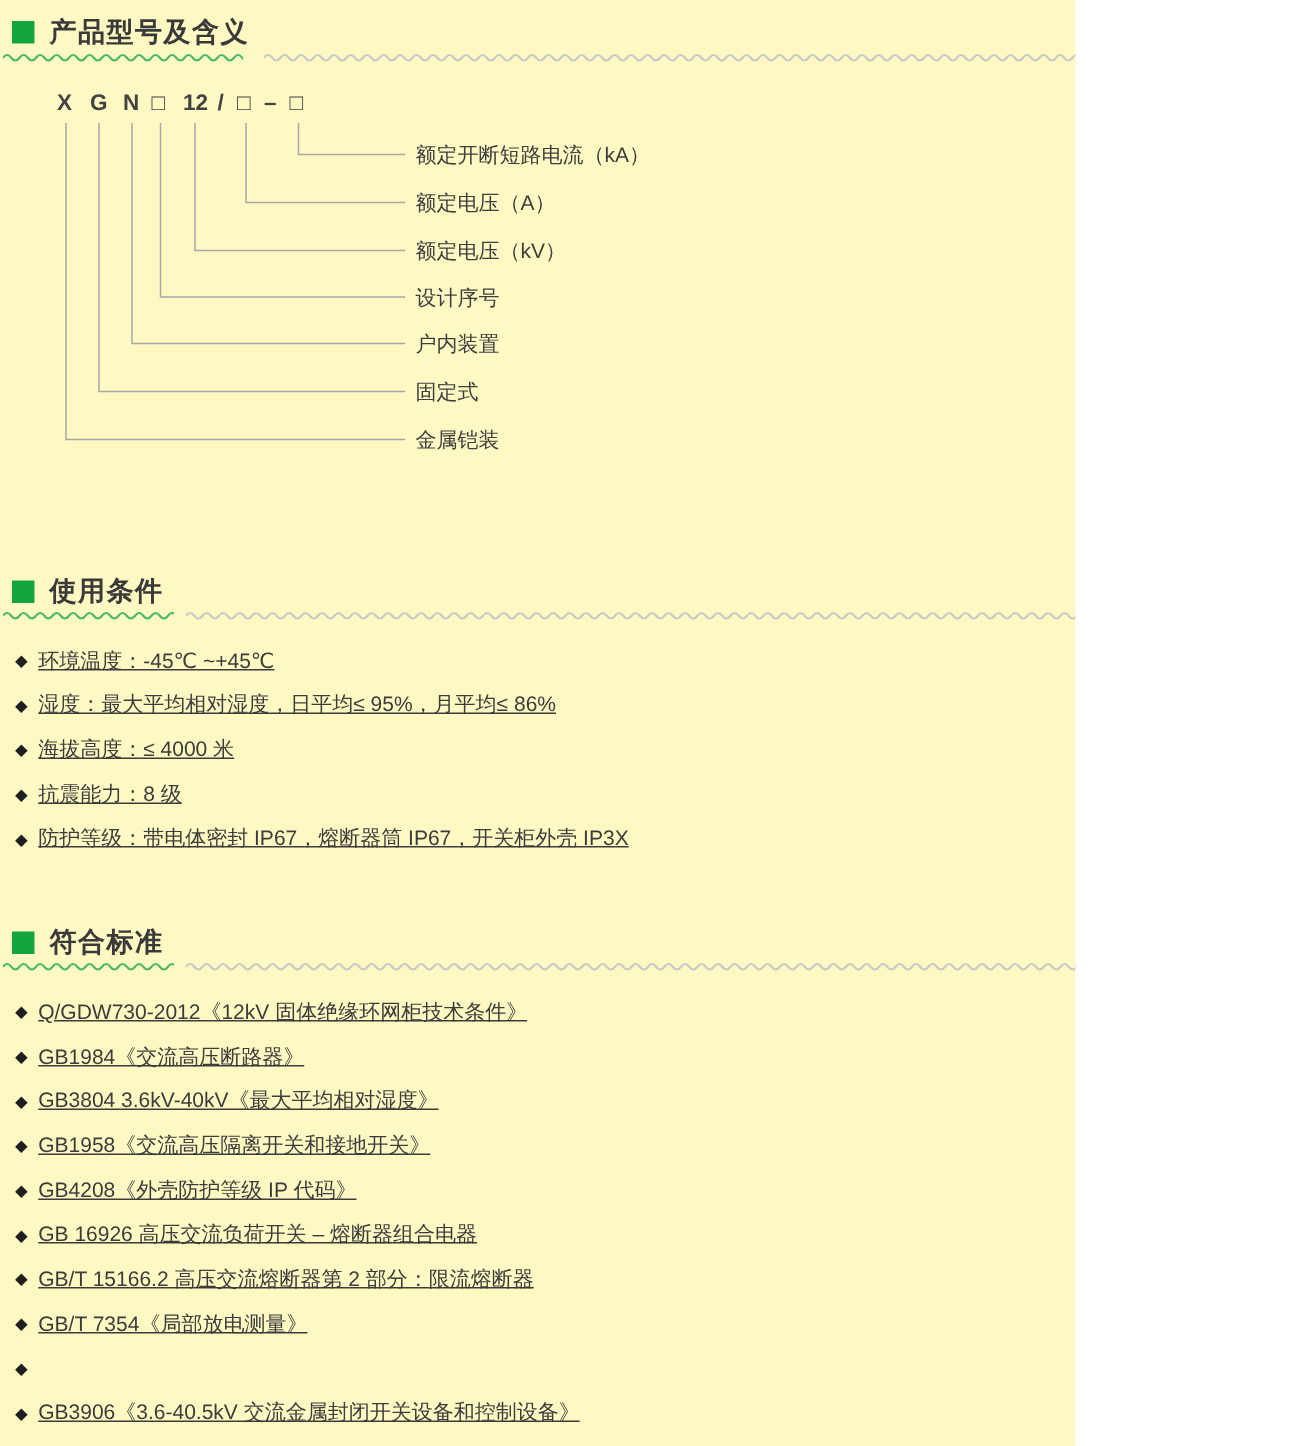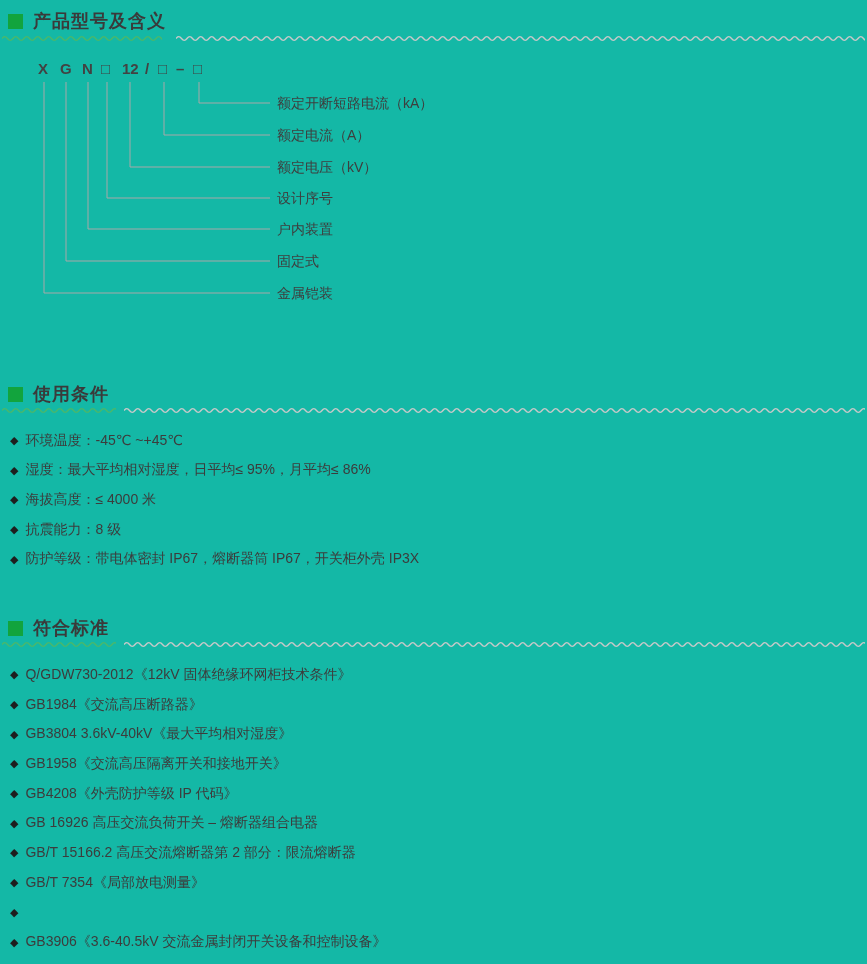--- a/index.html
+++ b/index.html
@@ -1,19 +1,19 @@
 <!DOCTYPE html>
 <html><head>
 <meta charset="utf-8">
 <style>
   html,body{margin:0;padding:0;background:#ffffff;}
   .page{
     position:relative;
-    width:867px;height:964px;
-    background:#14b8a6;
+    width:717px;height:964px;
+    background:#fef9c3;
     font-family:"Liberation Sans","DejaVu Sans",sans-serif;
     color:#3c3c3c;
     overflow:hidden;
   }
   
   .sec-header{
     position:absolute;left:8px;
     display:flex;align-items:center;gap:10px;
   }
   .sq{
@@ -52,21 +52,21 @@
     position:absolute;left:10px;
     margin:0;padding:0;list-style:none;
   }
   ul.blist li{
     display:flex;align-items:center;gap:7px;
     white-space:nowrap;
   }
   ul.blist.cond li{height:29.6px;}
   ul.blist.std li{height:29.7px;}
   .dia{font-size:11px;color:#1e1e1e;flex:0 0 auto;}
-  .btxt{font-size:14px;color:#3c3c3c;}
+  .btxt{font-size:14px;color:#3c3c3c;text-decoration:underline;}
 </style>
 </head>
 <body>
 
 <div class="page">
 
   <div class="sec-header" style="top:9px">
     <span class="sq"></span>
     <span class="sec-title">产品型号及含义</span>
   </div>
@@ -91,21 +91,21 @@
     <path d="M199 82 V103 H270"></path>
     <path d="M164 82 V135 H270"></path>
     <path d="M130 82 V167 H270"></path>
     <path d="M107 82 V198 H270"></path>
     <path d="M88 82 V229 H270"></path>
     <path d="M66 82 V261 H270"></path>
     <path d="M44 82 V293 H270"></path>
   </svg>
 
   <div class="mlabel" style="top:104px">额定开断短路电流（kA）</div>
-  <div class="mlabel" style="top:136px">额定电流（A）</div>
+  <div class="mlabel" style="top:136px">额定电压（A）</div>
   <div class="mlabel" style="top:168px">额定电压（kV）</div>
   <div class="mlabel" style="top:199px">设计序号</div>
   <div class="mlabel" style="top:230px">户内装置</div>
   <div class="mlabel" style="top:262px">固定式</div>
   <div class="mlabel" style="top:294px">金属铠装</div>
 
   <div class="sec-header" style="top:382px">
     <span class="sq"></span>
     <span class="sec-title">使用条件</span>
   </div>

